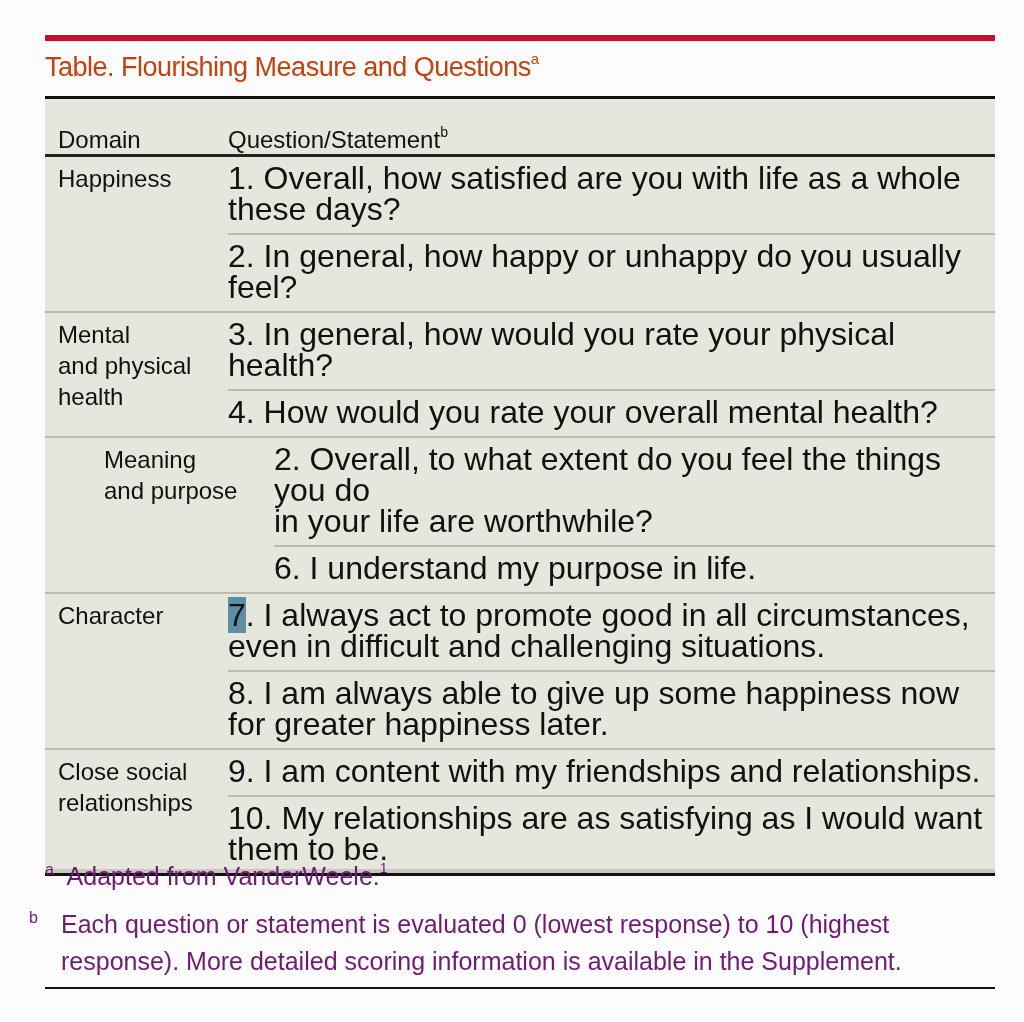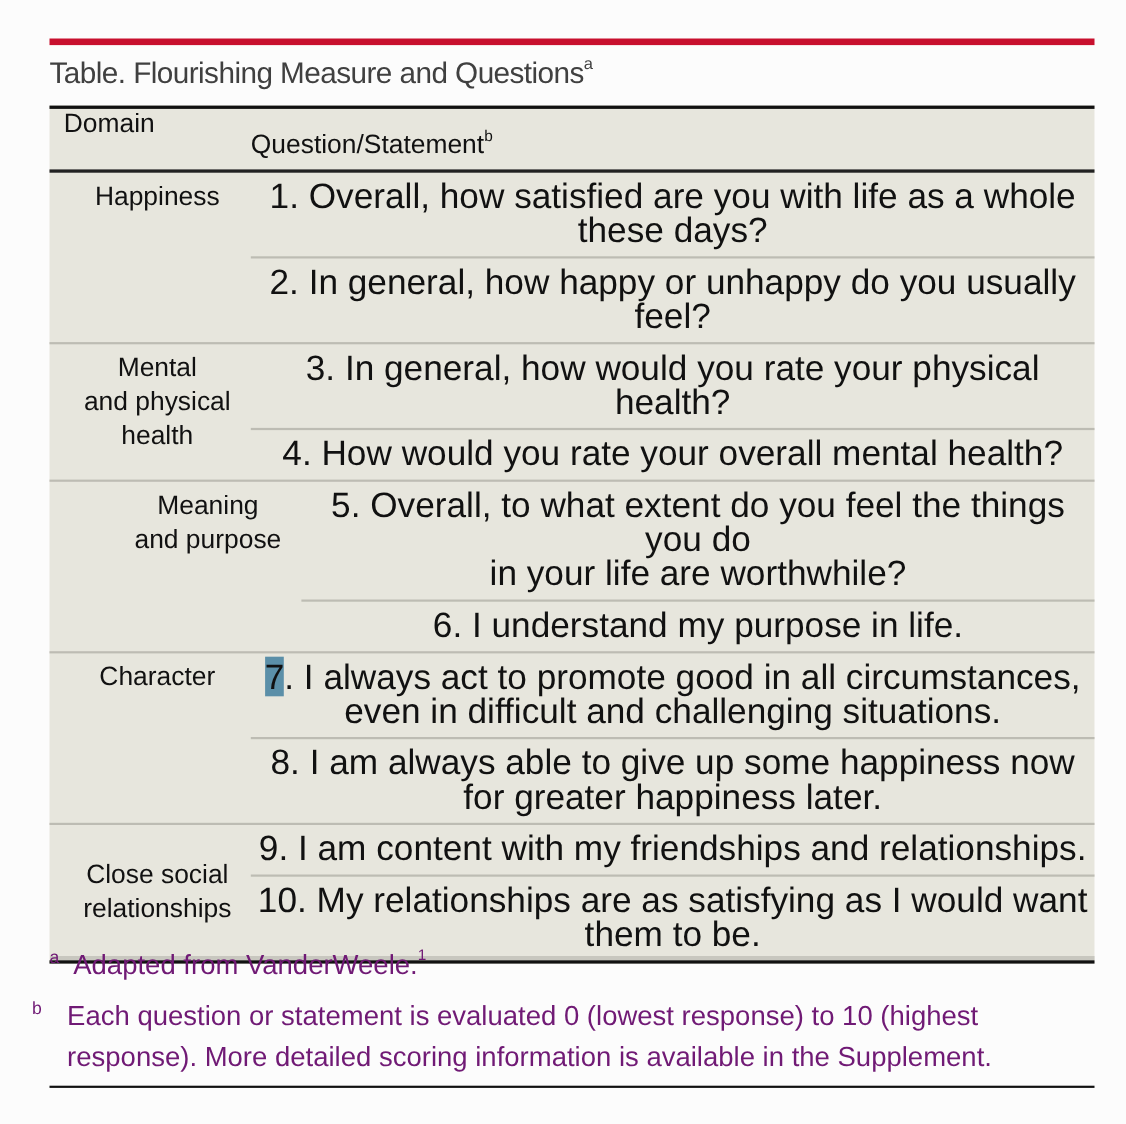--- a/index.html
+++ b/index.html
@@ -10,40 +10,40 @@
     color: #111;
     position: relative;
     overflow: hidden;
   }
   .red-rule {
     position: absolute; left: 45px; top: 35px; width: 950px; height: 6px;
     background: #c8102e;
   }
   .title {
     position: absolute; left: 45px; top: 50px;
-    font-size: 27px; letter-spacing: -0.5px; color: #404040;
+    font-size: 27px; letter-spacing: -0.5px; color: #c2410c;
     white-space: nowrap;
   }
   .title sup { font-size: 15px; vertical-align: 12px; }
   .tbl {
     position: absolute; left: 45px; top: 96px; width: 950px;
     background: #e7e6dd;
     border-top: 3px solid #111;
     border-bottom: 3px solid #111;
     box-shadow: inset 0 -4px 0 #c8c7bf;
   }
   .hdr {
-    display: flex; height: 55px; align-items: flex-start;
+    display: flex; height: 55px; align-items: flex-end;
     border-bottom: 3px solid #222;
     font-size: 24px;
   }
   .hdr .c1 { width: 170px; padding-left: 13px; }
   .hdr .c2 { flex: 1; padding-left: 0; margin-top: 16px; }
   .hdr sup { font-size: 14px; vertical-align: 11px; }
-  .group { display: flex; border-bottom: 2px solid #bdbcb3; text-align: center; }
+  .group { display: flex; border-bottom: 2px solid #bdbcb3; }
   .group:last-child { border-bottom: none; }
   .dom {
     width: 170px; padding-left: 13px; padding-top: 6px;
     font-size: 24px; line-height: 31px; box-sizing: border-box; width: 183px;
   }
   .qs { flex: 1; }
   .q {
     font-size: 32px; line-height: 31px;
     padding: 6px 0 8px 0;
     border-bottom: 2px solid #bdbcb3;
@@ -90,36 +90,36 @@
 health</div>
         <div class="qs">
           <div class="q">3. In general, how would you rate your physical health?</div>
           <div class="q">4. How would you rate your overall mental health?</div>
         </div>
       </div>
       <div class="group">
         <div class="dom" style="white-space: pre-line; margin-left: 46px;">Meaning
 and purpose</div>
         <div class="qs">
-          <div class="q">5. Overall, to what extent do you feel the things you do
+          <div class="q">2. Overall, to what extent do you feel the things you do
 in your life are worthwhile?</div>
           <div class="q">6. I understand my purpose in life.</div>
         </div>
       </div>
       <div class="group">
         <div class="dom" style="white-space: pre-line;">Character</div>
         <div class="qs">
           <div class="q"><span class="hl" style="background: rgb(91, 143, 168);">7</span>. I always act to promote good in all circumstances,
 even in difficult and challenging situations.</div>
           <div class="q">8. I am always able to give up some happiness now
 for greater happiness later.</div>
         </div>
       </div>
       <div class="group">
-        <div class="dom" style="white-space: pre-line; margin-top: 24px;">Close social
+        <div class="dom" style="white-space: pre-line;">Close social
 relationships</div>
         <div class="qs">
           <div class="q">9. I am content with my friendships and relationships.</div>
           <div class="q">10. My relationships are as satisfying as I would want them to be.</div>
         </div>
       </div>
     </div>
 </div>
 
 <div class="fn fn1"><span class="mk">a</span> <span>Adapted from VanderWeele.</span><span class="ref">1</span></div>

